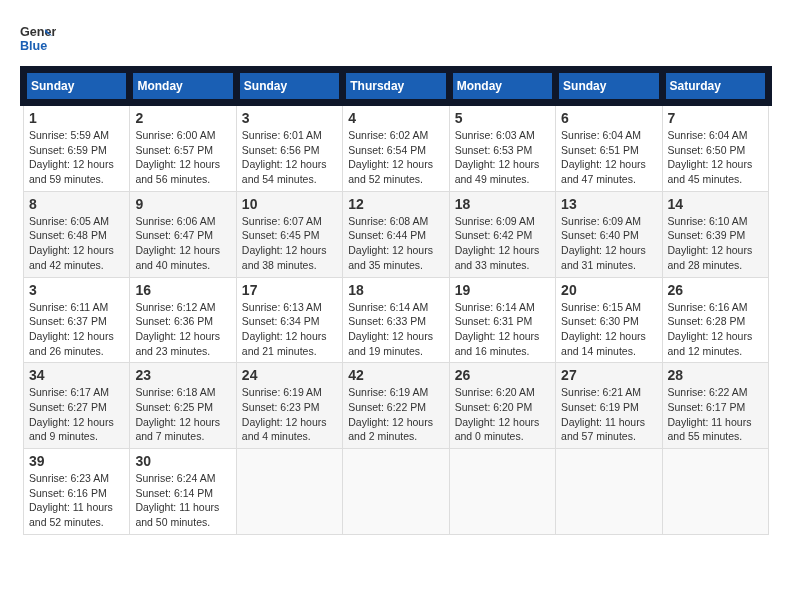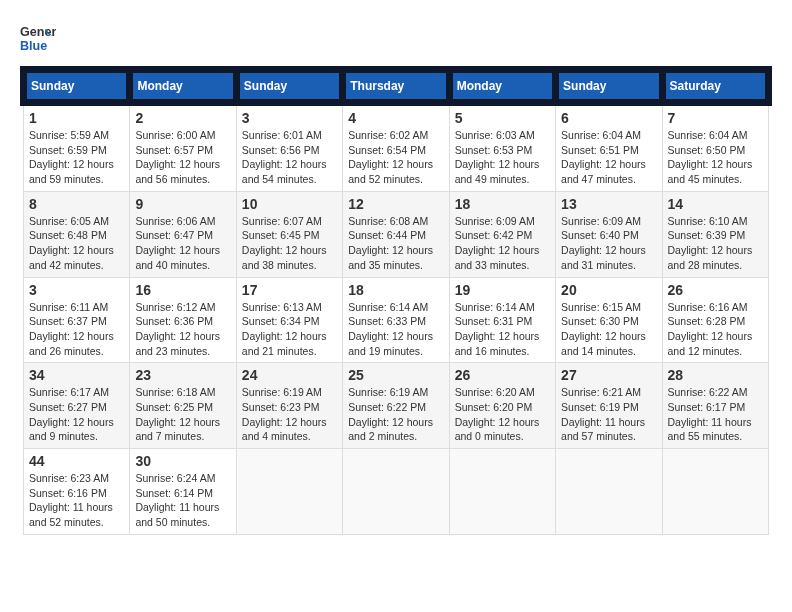--- a/index.html
+++ b/index.html
@@ -207,39 +207,39 @@
       </td>
         <td>
         <span class="day-num">23</span>
         <div class="day-info">Sunrise: 6:18 AM<br>Sunset: 6:25 PM<br>Daylight: 12 hours and 7 minutes.</div>
       </td>
         <td>
         <span class="day-num">24</span>
         <div class="day-info">Sunrise: 6:19 AM<br>Sunset: 6:23 PM<br>Daylight: 12 hours and 4 minutes.</div>
       </td>
         <td>
-        <span class="day-num">25</span>
+        <span class="day-num">42</span>
         <div class="day-info">Sunrise: 6:19 AM<br>Sunset: 6:22 PM<br>Daylight: 12 hours and 2 minutes.</div>
       </td>
         <td>
         <span class="day-num">26</span>
         <div class="day-info">Sunrise: 6:20 AM<br>Sunset: 6:20 PM<br>Daylight: 12 hours and 0 minutes.</div>
       </td>
         <td>
         <span class="day-num">27</span>
         <div class="day-info">Sunrise: 6:21 AM<br>Sunset: 6:19 PM<br>Daylight: 11 hours and 57 minutes.</div>
       </td>
         <td>
         <span class="day-num">28</span>
         <div class="day-info">Sunrise: 6:22 AM<br>Sunset: 6:17 PM<br>Daylight: 11 hours and 55 minutes.</div>
       </td>
       </tr>
       <tr>
         <td>
-        <span class="day-num">44</span>
+        <span class="day-num">39</span>
         <div class="day-info">Sunrise: 6:23 AM<br>Sunset: 6:16 PM<br>Daylight: 11 hours and 52 minutes.</div>
       </td>
         <td>
         <span class="day-num">30</span>
         <div class="day-info">Sunrise: 6:24 AM<br>Sunset: 6:14 PM<br>Daylight: 11 hours and 50 minutes.</div>
       </td>
         <td class="empty-cell"></td>
         <td class="empty-cell"></td>
         <td class="empty-cell"></td>
         <td class="empty-cell"></td>

